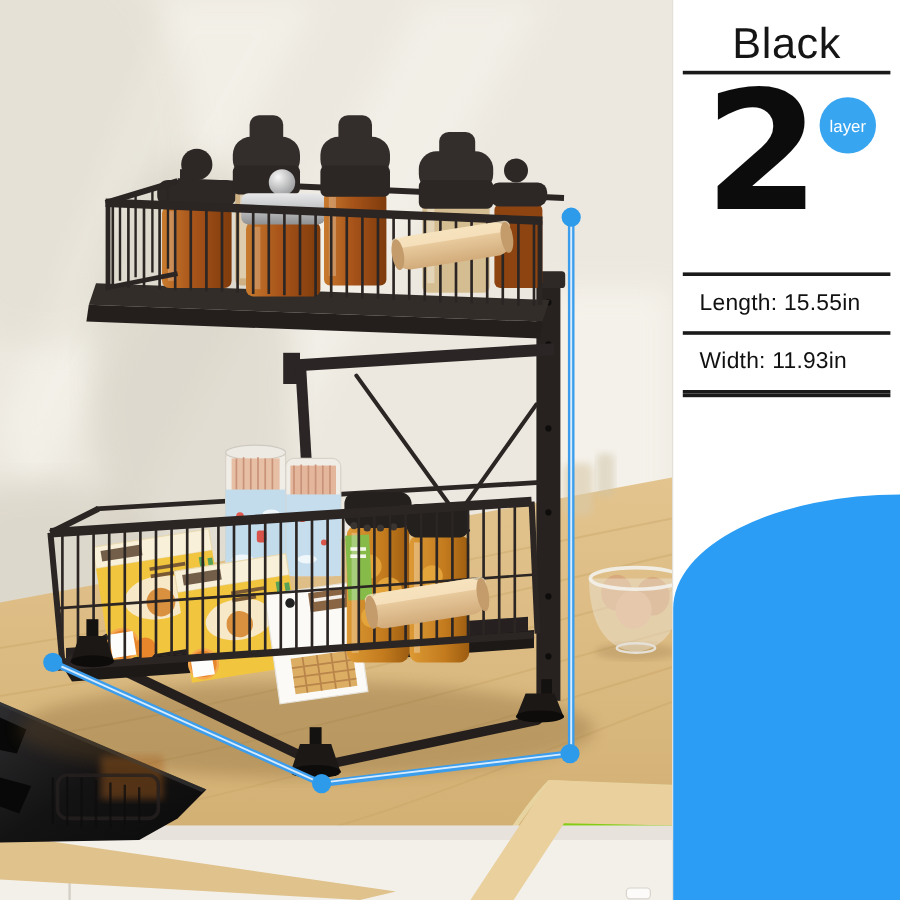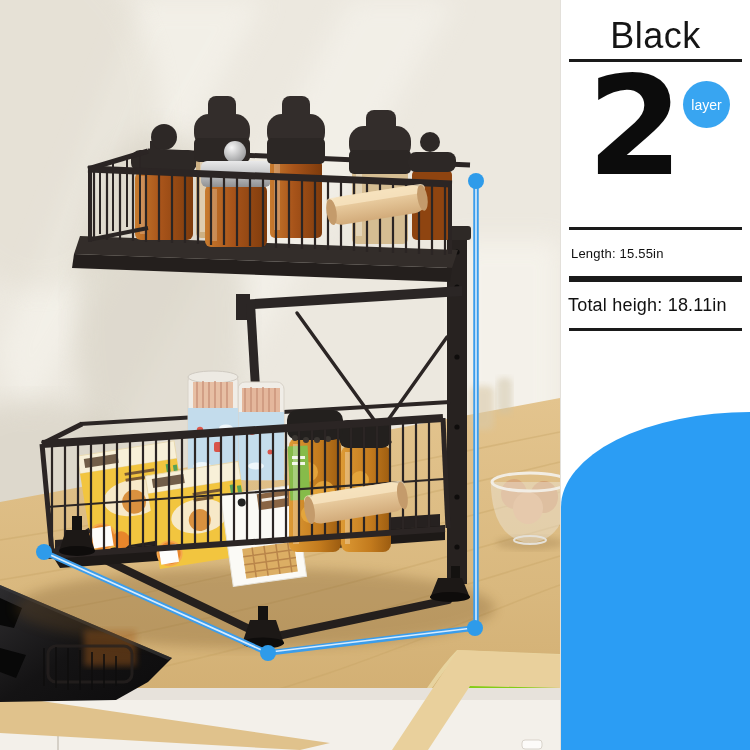--- a/index.html
+++ b/index.html
@@ -11,22 +11,22 @@
          border-left:1px solid #e3e0da;box-sizing:border-box;}
   .panel .title{margin:0;padding-top:13px;height:46px;text-align:center;
         font-size:36px;font-weight:400;color:#151515;letter-spacing:.5px;line-height:46px;}
   .divider{height:3px;background:#1a1a1a;margin:0 8px;}
   .layers{position:relative;height:165px;}
   .big-num{position:absolute;left:26px;top:-4px;font-family:"DejaVu Sans",sans-serif;
         font-weight:bold;font-size:138px;line-height:138px;color:#0c0c0c;}
   .badge{position:absolute;left:122px;top:19px;width:47px;height:47px;border-radius:50%;
         background:#38a5f1;color:#ffffff;font-size:14px;display:flex;align-items:center;
         justify-content:center;}
-  .spec-row{height:46px;display:flex;align-items:center;padding-left:10px;
-        font-size:13px;color:#111;letter-spacing:.2px;white-space:nowrap;}
+  .spec-row{height:46px;display:flex;align-items:center;padding-left:22px;
+        font-size:19px;color:#111;letter-spacing:.2px;white-space:nowrap;}
   .spec-row.wide{padding-left:7px;font-size:18px;}
   .corner-shape{position:absolute;left:0px;bottom:0px;width:190px;height:338px;
         background:#2b9df4;border-top-left-radius:190px 95px;}
 </style>
 </head>
 <body>
 
 <div class="stage">
 
   <svg class="scene" viewBox="0 0 560 750">
@@ -379,21 +379,21 @@
 
     <div class="layers">
       <span class="big-num">2</span>
       <span class="badge">layer</span>
     </div>
     <div class="divider"></div>
 
     <div class="spec-row">Length: 15.55in</div>
     <div class="divider"></div>
 
-    <div class="divider"></div>
-
-    <div class="spec-row wide">Total heigh: 18.11in</div>
+    <div class="spec-row">Width: 11.93in</div>
+    <div class="divider"></div>
+
     <div class="divider"></div>
 
     <div class="corner-shape"></div>
   </aside>
 
 </div>
 
 </body></html>

